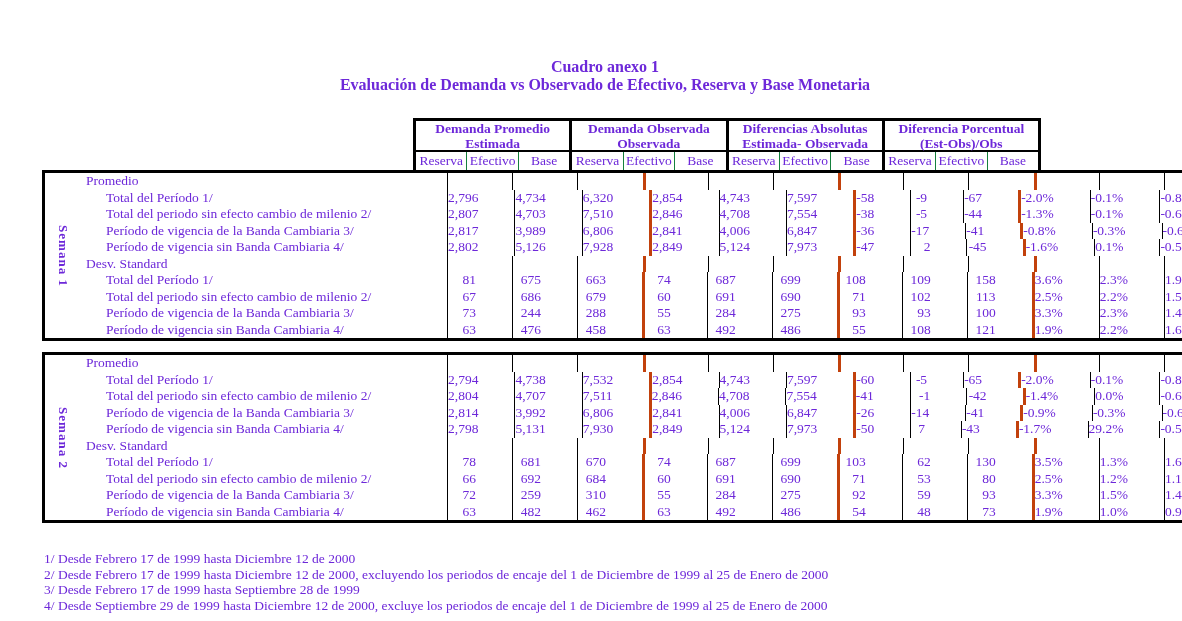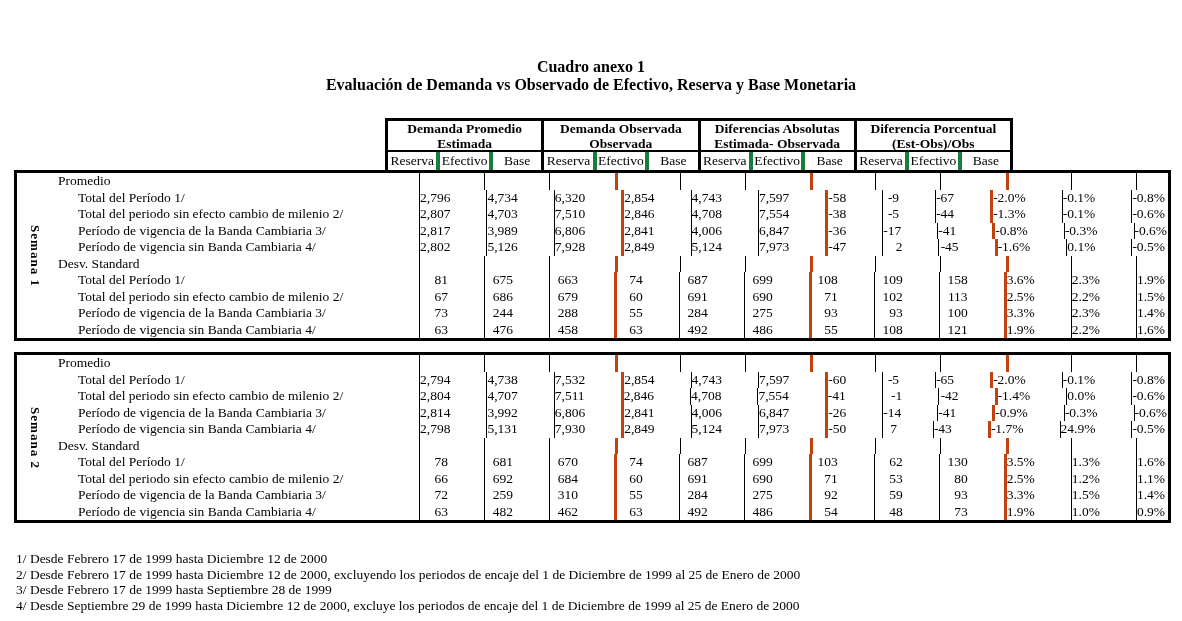--- a/index.html
+++ b/index.html
@@ -1,33 +1,33 @@
 <!DOCTYPE html>
 <html><head>
 <meta charset="utf-8">
 <style>
   * { margin:0; padding:0; box-sizing:border-box; }
   html,body { background:#fff; }
   .page {
-    position:relative; width:1182px; height:621px; background:#ffffff; color:#000000;
-    font-family:"Liberation Serif","DejaVu Serif",serif; overflow:hidden;
+    position:relative; width:1182px; height:621px; background:#ffffff; color:#6d28d9;
+    font-family:"Liberation Serif","DejaVu Serif",serif; overflow:hidden;padding-left:28px;
   }
   .titles { padding-top:58px; text-align:center; font-weight:bold; }
   .t1,.t2 { font-size:16px; line-height:18px; }
 
   .header-table {
     margin:24px 0 0 385px; width:628px; height:52px;
     border:3px solid #000; border-bottom:none; display:flex;justify-content:center;
   }
   .hgroup { flex:1 1 0; display:flex; flex-direction:column; min-width:0; }
   .hgroup.gsep { border-left:3px solid #000; }
   .htitle { height:31px; border-bottom:2px solid #000; text-align:center; font-weight:bold; font-size:13.5px; line-height:14.5px; padding-top:1px; }
   .hsubs { display:flex; flex:1 1 0; }
   .hsub { flex:1 1 0; text-align:center; font-weight:normal; font-size:13.5px; line-height:17px; min-width:0; }
-  .hsub.csep { border-left:4px solid #15803d; }
+  .hsub.csep { border-left:1px solid #15803d; }
 
   .bsection { position:relative; margin-left:14px; width:1157px; height:171px; border:3px solid #000; }
   .sec2 { margin-top:11px; }
   .semana-band { position:absolute; left:0; top:0; bottom:0; width:36px; display:flex; align-items:center; justify-content:center; pointer-events:none; }
   .semana-text { transform:rotate(90deg); font-weight:bold; font-size:13px; letter-spacing:1px; white-space:nowrap; }
 
   .brow { display:grid; grid-template-columns:369px repeat(12,1fr); height:16.5px;gap:33px; }
   .blabel { font-size:13.5px; line-height:16.5px; white-space:nowrap; overflow:hidden; }
   .block-label { padding-left:41px; }
   .sub-label { padding-left:61px; }
@@ -322,21 +322,21 @@
           <div class="bcell csep">2,798</div>
           <div class="bcell csep">5,131</div>
           <div class="bcell csep">7,930</div>
           <div class="bcell gsep">2,849</div>
           <div class="bcell csep">5,124</div>
           <div class="bcell csep">7,973</div>
           <div class="bcell gsep">-50</div>
           <div class="bcell csep">7</div>
           <div class="bcell csep">-43</div>
           <div class="bcell gsep">-1.7%</div>
-          <div class="bcell csep">24.9%</div>
+          <div class="bcell csep">29.2%</div>
           <div class="bcell csep">-0.5%</div>
         </div>
         <div class="brow">
           <div class="blabel block-label">Desv. Standard</div>
           <div class="bcell csep"></div>
           <div class="bcell csep"></div>
           <div class="bcell csep"></div>
           <div class="bcell gsep"></div>
           <div class="bcell csep"></div>
           <div class="bcell csep"></div>

